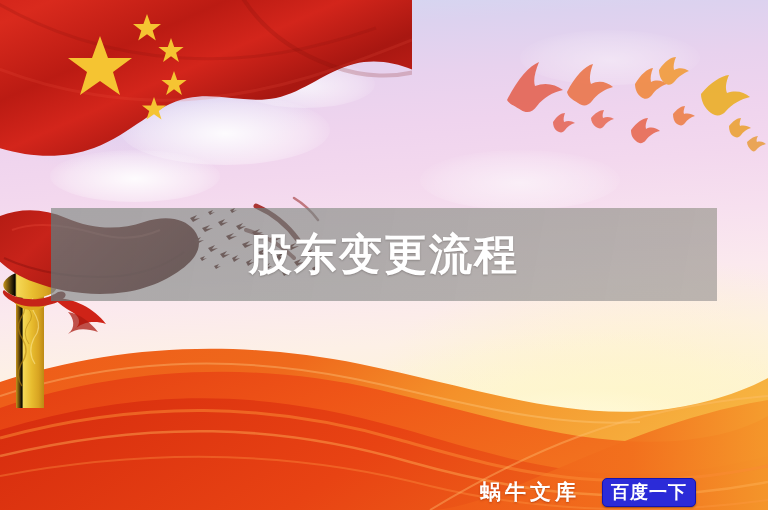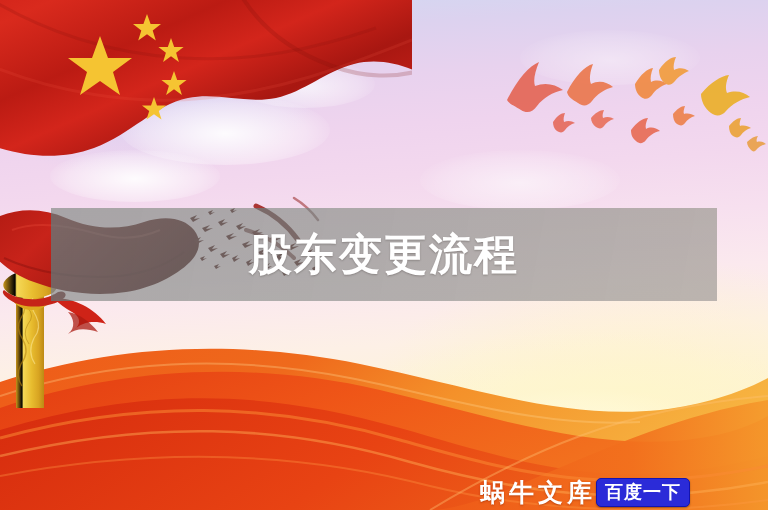--- a/index.html
+++ b/index.html
@@ -115,26 +115,26 @@
   .baidu-logo {
     display: flex;
     align-items: baseline;
     height: 32px;
     padding-right: 6px;
   }
   .baidu-logo svg { display:block; }
 
   .snail-text {
     color: #ffffff;
-    font-size: 25px;
+    font-size: 21px;
     font-weight: bold;
     letter-spacing: 4px;
     font-family: "DejaVu Serif", "Liberation Serif", serif;
     margin-left: 10px;
-    margin-right: 0;
+    margin-right: 22px;
     text-shadow: 0 1px 2px rgba(150,40,0,.55);
     white-space: nowrap;
   }
   .search-btn {
     background: #2b2bd8;
     color: #ffffff;
     font-size: 18px;
     font-weight: bold;
     letter-spacing: 1px;
     border: 1px solid #1414b0;

